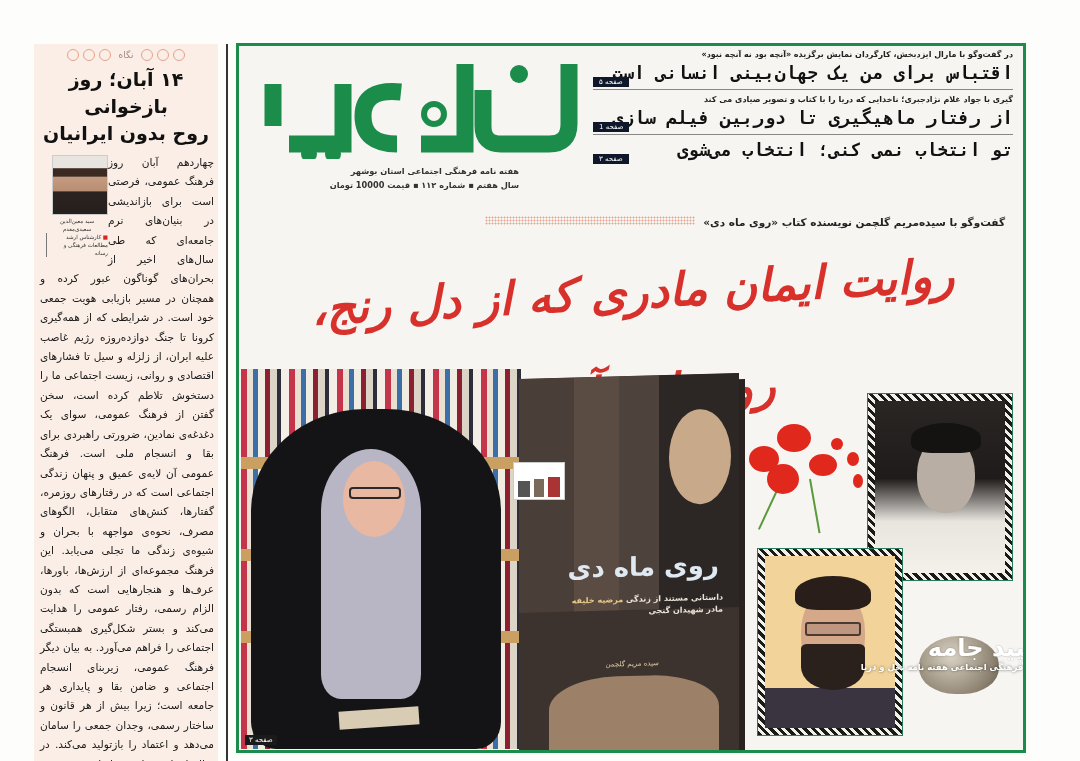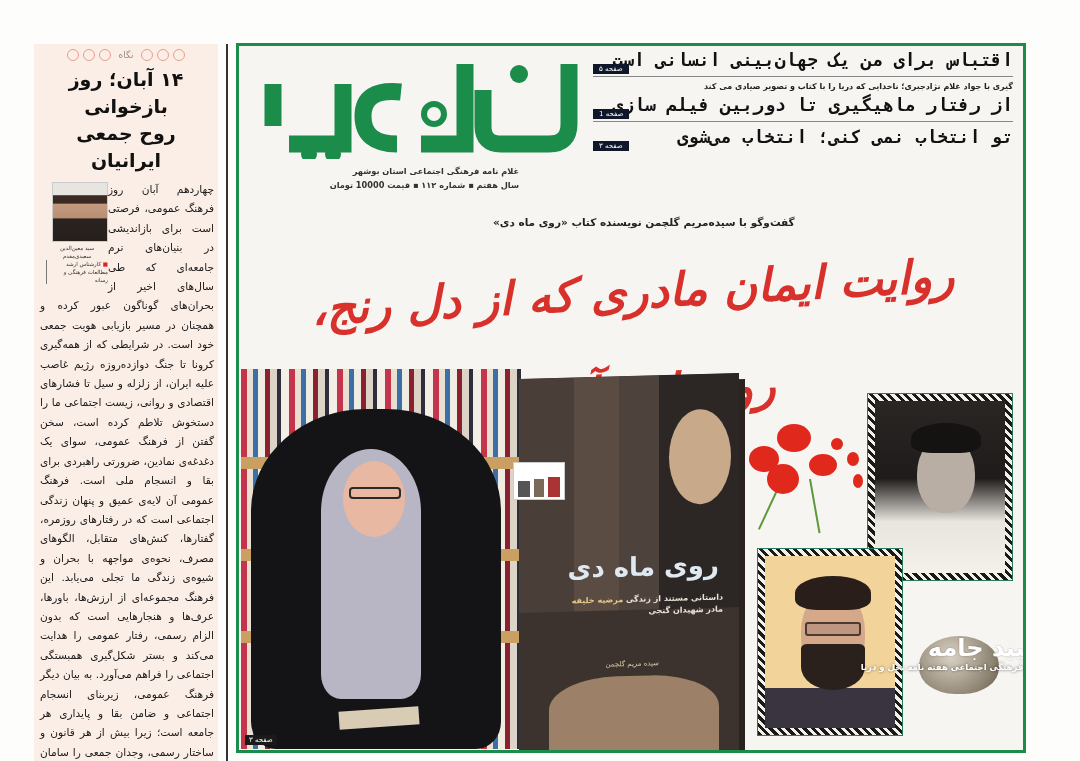--- a/index.html
+++ b/index.html
@@ -59,21 +59,21 @@
   .teaser-kicker { font-size: 8px; font-weight: bold; color: #222; line-height: 13px; }
   .teaser-title { font-size: 18px; font-weight: bold; color: #111; line-height: 26px; letter-spacing: -0.3px; font-family: Liberation Mono, monospace; }
   .page-tag {
     position: absolute; left: 0; bottom: 2px; background: #0f172a; color: #fff;
     font-size: 7px; padding: 1px 6px; direction: rtl;
   }
 
   
   .kicker-line {
     position: absolute; right: 18px; top: 170px; width: 520px; height: 20px;
-    display: flex; align-items: flex-end; direction: rtl; flex-direction: column;
+    display: flex; align-items: flex-start; direction: rtl;
   }
   .kicker-line .txt { font-size: 10.5px; font-weight: bold; color: #222; white-space: nowrap; padding-left: 8px; }
   .kicker-line .dots {
     flex: 1; height: 9px;
     background-image: radial-gradient(circle, #e4a890 0.9px, transparent 1.1px);
     background-size: 3px 3px;
   }
 
   
   .headline {
@@ -196,21 +196,21 @@
     <span class="ring"></span>
     <span class="ring"></span>
     <span class="ring"></span>
     <span class="lbl">نگاه</span>
     <span class="ring"></span>
     <span class="ring"></span>
     <span class="ring"></span>
   </div>
   <h2 class="side-title">
     <span>۱۴ آبان؛ روز بازخوانی</span><br>
-    <span>روح جمعی ایرانیان</span>
+    <span>روح بدون ایرانیان</span>
   </h2>
   <div class="side-body">
     <div class="author">
       <div class="author-photo"></div>
       <div class="author-name">سید معین‌الدین سعیدی‌مقدم</div>
       <div class="author-role">
         <span class="dot">■</span>
         <span>کارشناس ارشد</span><br>
         <span>مطالعات فرهنگی و رسانه</span>
       </div>
@@ -232,26 +232,27 @@
       <path d="M22 30 L22 72"></path>
     </g>
     <circle cx="268" cy="20" r="9" fill="#1b8c4a"></circle>
     <circle cx="183" cy="60" r="10" fill="none" stroke="#1b8c4a" stroke-width="6"></circle>
     <circle cx="46" cy="108" r="0" fill="#1b8c4a"></circle>
     <circle cx="58" cy="100" r="8" fill="#1b8c4a"></circle>
     <circle cx="82" cy="100" r="8" fill="#1b8c4a"></circle>
   </svg>
 
   <div class="issue-info">
-    <div>غلام نامه فرهنگی اجتماعی استان بوشهر</div>
+    <div>هفته نامه فرهنگی اجتماعی استان بوشهر</div>
     <div>سال هفتم ▪ شماره ۱۱۲ ▪ قیمت 10000 تومان</div>
   </div>
 
   <div class="teasers">
     <div class="teaser">
+      <div class="teaser-kicker">در گفت‌وگو با مارال ایزدبخش، کارگردان نمایش برگزیده «آنچه بود نه آنچه نبود»</div>
       <div class="teaser-title">اقتباس برای من یک جهان‌بینی انسانی است</div>
       <span class="page-tag">صفحه ۵</span>
     </div>
     <div class="teaser">
       <div class="teaser-kicker">گیری با جواد غلام نژادجبری؛ ناخدایی که دریا را با کتاب و تصویر صیادی می کند</div>
       <div class="teaser-title">از رفتار ماهیگیری تا دوربین فیلم سازی</div>
       <span class="page-tag">صفحه 1</span>
     </div>
     <div class="teaser">
       <div class="teaser-title">تو انتخاب نمی کنی؛ انتخاب می‌شوی</div>

